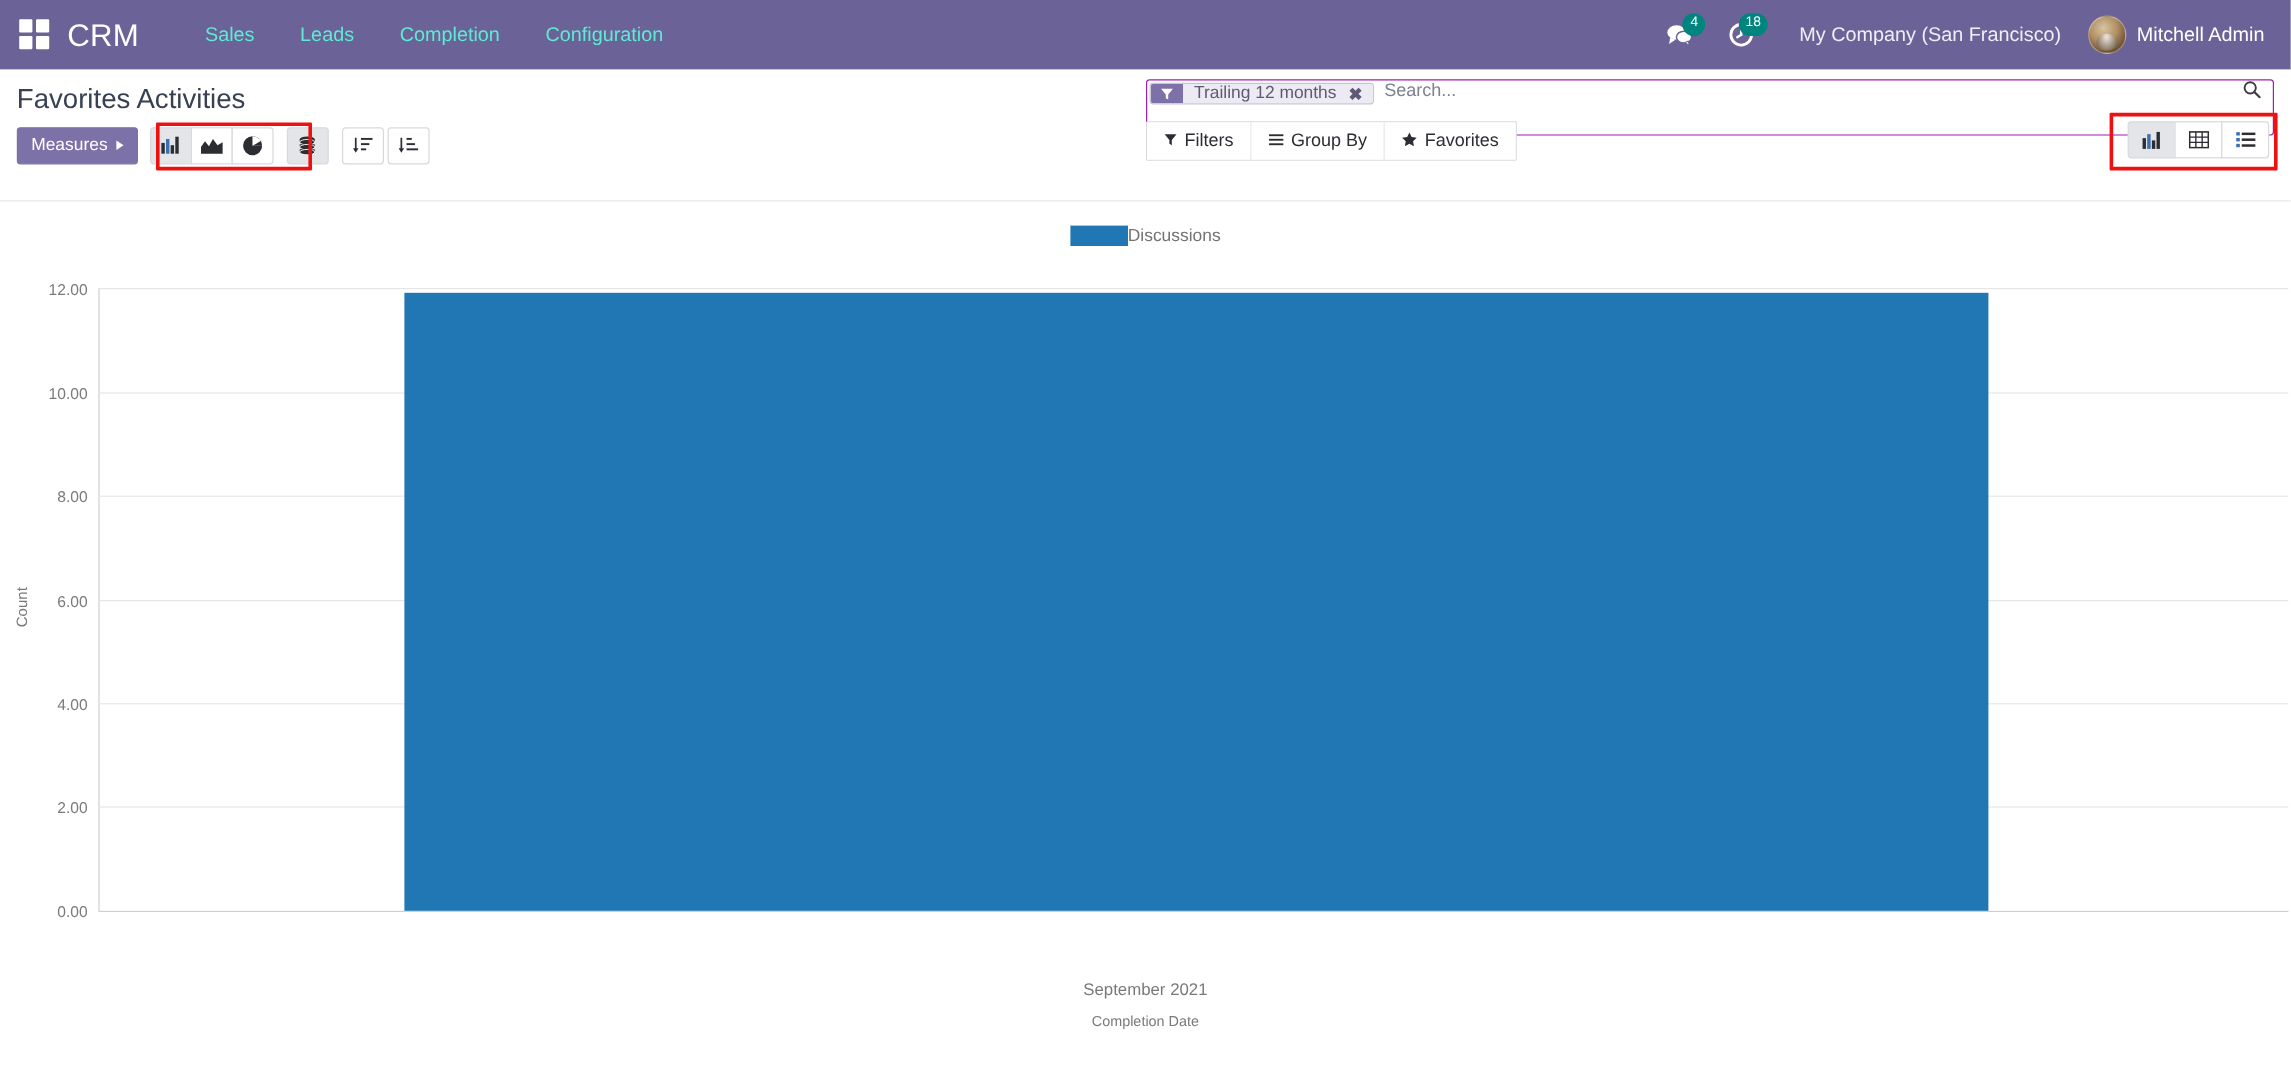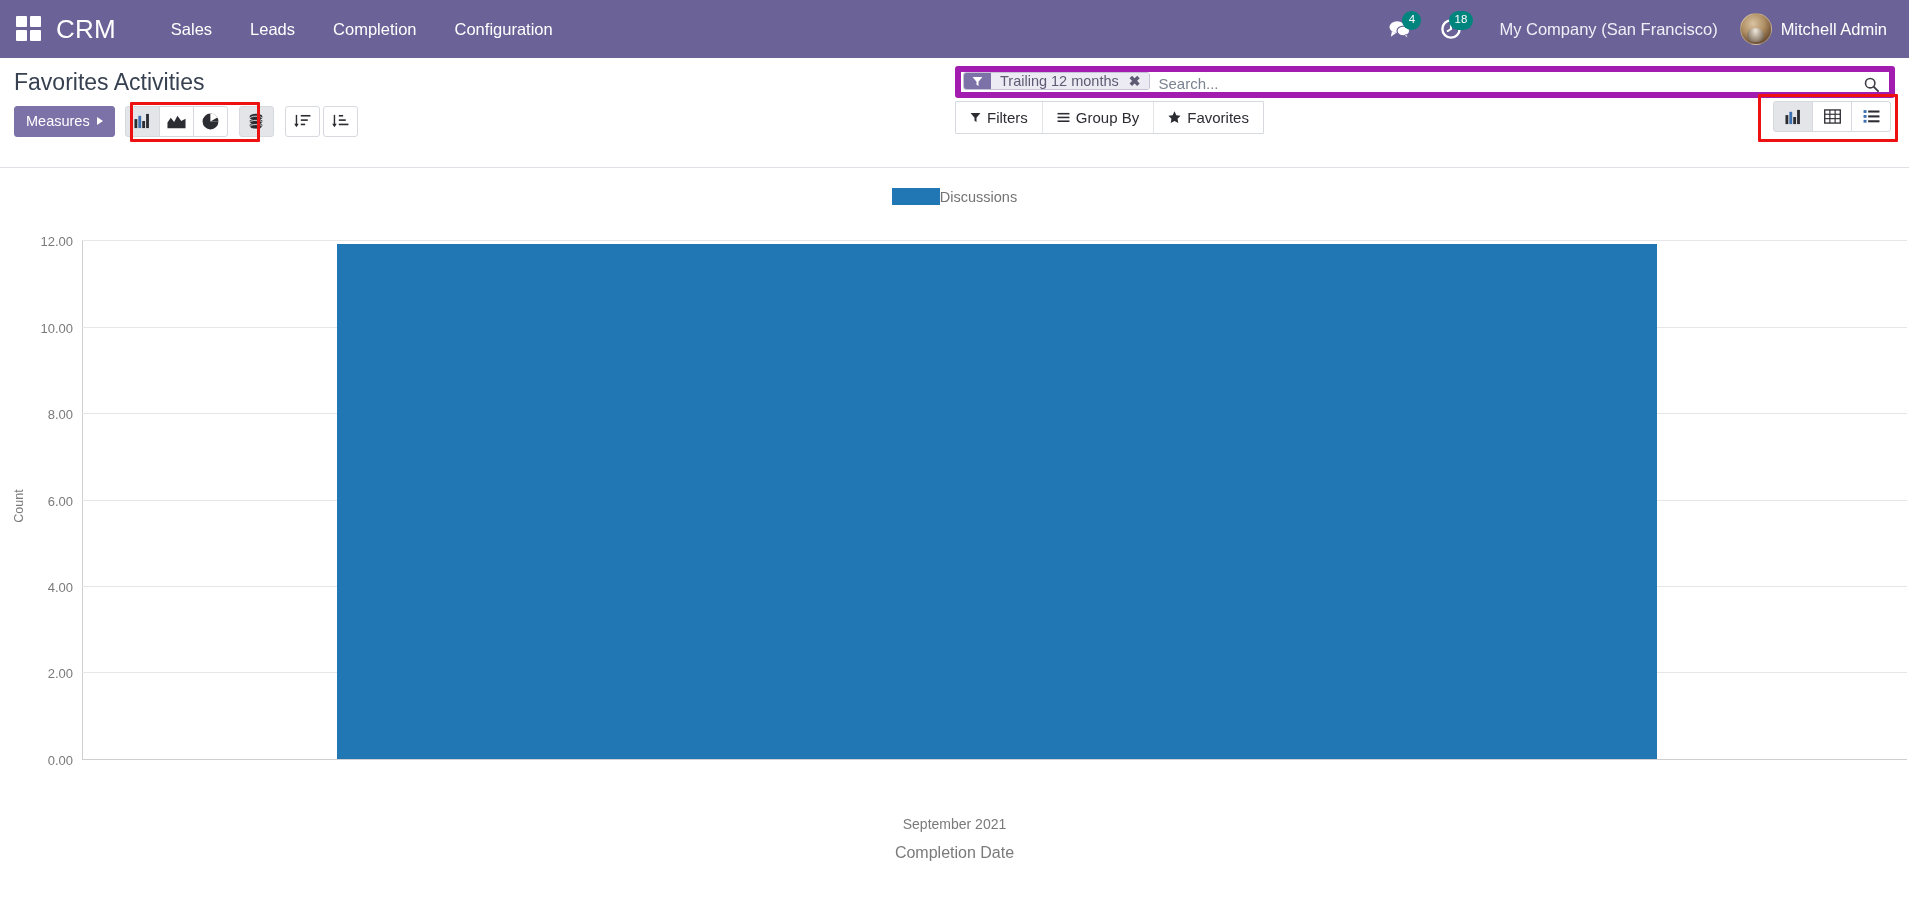--- a/index.html
+++ b/index.html
@@ -33,21 +33,21 @@
   .apps-menu-icon i { background: #ffffff; border-radius: 1px; display:block; }
   .brand {
     font-size: 26px;
     color: #ffffff;
     margin-right: 36px;
     letter-spacing: .2px;
     cursor: pointer;
   }
   .nav-item {
     font-size: 16.5px;
-    color: #ffffff;
+    color: #5eead4;
     padding: 0 19px;
     line-height: 58px;
     cursor: pointer;
     white-space: nowrap;
   }
   .nav-right {
     margin-left: auto;
     display: flex;
     align-items: center;
     gap: 0px;
@@ -123,25 +123,25 @@
 
   
   .search-zone {
     position: absolute;
     left: 955px;
     top: 8px;
     right: 14px;
   }
   .search-bar {
     display: flex;
-    align-items: flex-end;
-    border: 6px solid #a21caf;
+    align-items: flex-start;
+    border: 1px solid #a21caf;
     border-radius: 3px;
     background: #fff;
-    height: 32px;
+    height: 47px;
   }
   .facet {
     display: flex;
     align-items: stretch;
     margin: 2px 0 2px 2px;
     border-radius: 3px;
     overflow: hidden;
     border: 1px solid #c7c2d8;
   }
   .facet-icon {
@@ -344,21 +344,21 @@
   .x-labels {
     position: relative;
     text-align: center;
     margin-top: 12px;
   }
   .x-tick-label {
     font-size: 14px;
     color: #7a7a7a;
   }
   .x-axis-title {
-    font-size: 16px;
+    font-size: 12px;
     color: #7a7a7a;
     margin-top: 12px;
     text-align: center;
   }
 </style>
 </head>
 <body>
 
 <div class="navbar">
   <div class="apps-menu-icon">

